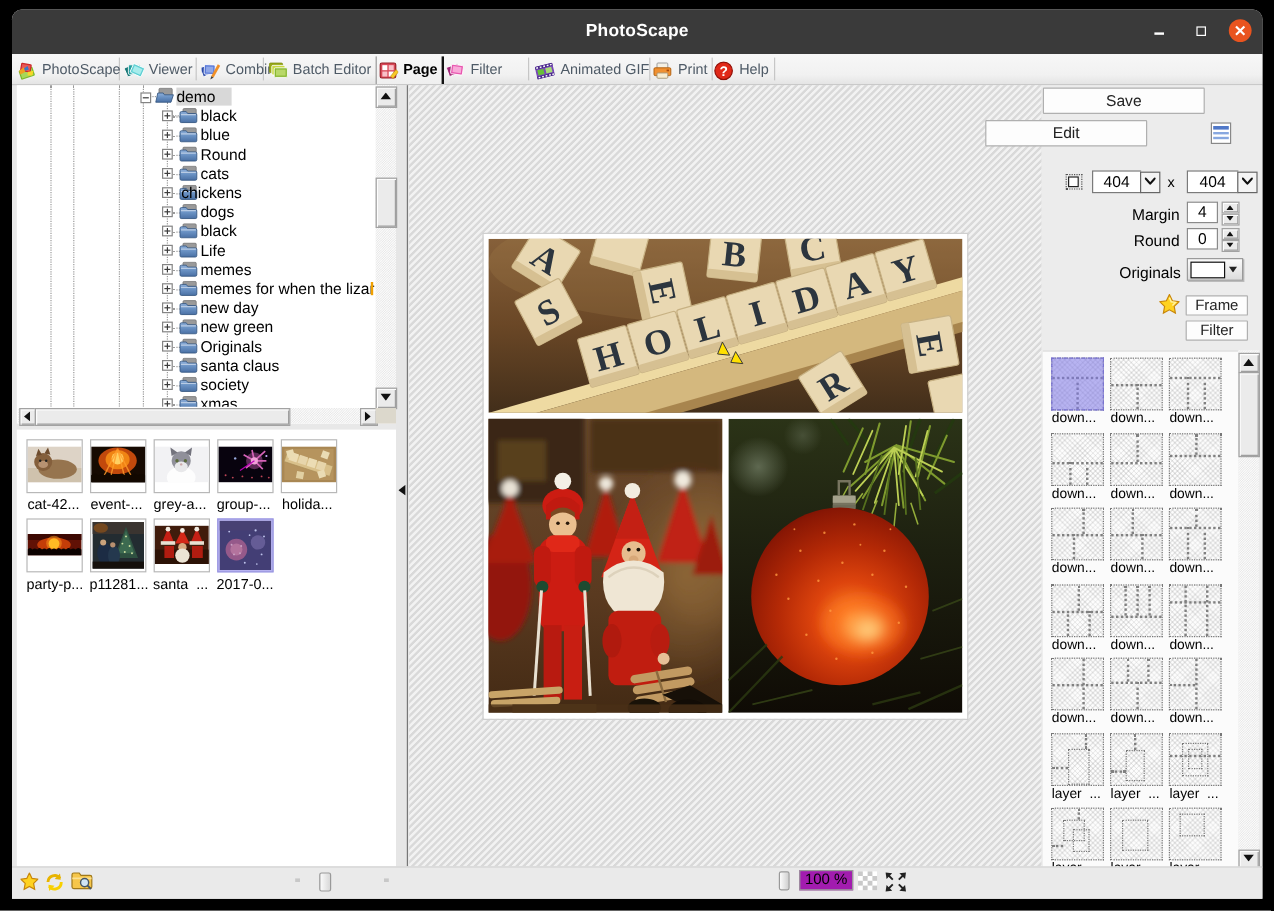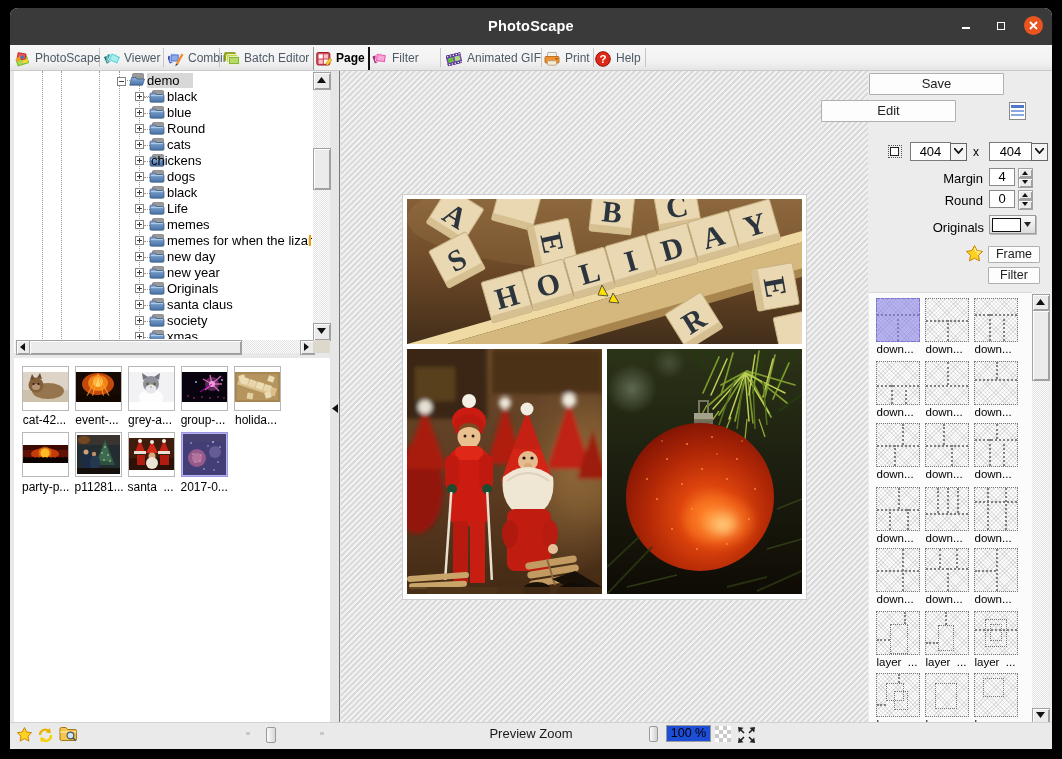--- a/index.html
+++ b/index.html
@@ -293,21 +293,21 @@
       </svg>
 <div class="a tlab" style="left:152px;top:177.5px">new day</div>
 <div class="a pm" style="left:120px;top:196.5px">
         <i style="left:1px;top:3px;width:5px;height:1px"></i>
         <i style="left:3px;top:1px;width:1px;height:5px"></i>
       </div>
 <div class="a" style="left:129px;top:201.5px;width:6px;border-top:1px dotted #9a9a9a"></div>
 <svg class="a" style="left:134px;top:194.5px" width="16" height="13">
         <use href="#fold"></use>
       </svg>
-<div class="a tlab" style="left:152px;top:193.5px">new year</div>
+<div class="a tlab" style="left:152px;top:193.5px">new green</div>
 <div class="a pm" style="left:120px;top:212.5px">
         <i style="left:1px;top:3px;width:5px;height:1px"></i>
         <i style="left:3px;top:1px;width:1px;height:5px"></i>
       </div>
 <div class="a" style="left:129px;top:217.5px;width:6px;border-top:1px dotted #9a9a9a"></div>
 <svg class="a" style="left:134px;top:210.5px" width="16" height="13">
         <use href="#fold"></use>
       </svg>
 <div class="a tlab" style="left:152px;top:209.5px">Originals</div>
 <div class="a pm" style="left:120px;top:228.5px">
@@ -967,23 +967,22 @@
     </svg>
 <svg class="a" style="left:59px;top:726px" width="19" height="17">
       <path d="M1 3 Q1 1.5 2.5 1.5 H7 L8.5 3.5 H16 Q17.5 3.5 17.5 5 V13 Q17.5 14.5 16 14.5 H2.5 Q1 14.5 1 13 Z" fill="#f6c64a" stroke="#a07818" stroke-width="1"></path>
       <path d="M1.2 6 H17.3" stroke="#fbe090" stroke-width="1.5"></path>
       <circle cx="11.5" cy="9.5" r="3.4" fill="#cfe4f4" stroke="#456" stroke-width="1.2"></circle>
       <path d="M14 12 L16.8 14.8" stroke="#456" stroke-width="1.6"></path>
     </svg>
 <div class="a" style="left:246px;top:732px;width:4px;height:3px;background:#c8c8c8"></div>
 <div class="a" style="left:265.5px;top:727px;width:8px;height:14px;background:linear-gradient(90deg,#fbfbfb,#d8d8d8);border:1px solid #999;border-radius:2px"></div>
 <div class="a" style="left:320px;top:732px;width:4px;height:3px;background:#c8c8c8"></div>
-<div class="a" style="left:420px;top:726px;width:222px;text-align:center;font-size:13px;color:#1a1a1a">Preview Zoom</div>
 <div class="a" style="left:649px;top:726px;width:7px;height:14px;background:linear-gradient(90deg,#fbfbfb,#d0d0d0);border:1px solid #999;border-radius:2px"></div>
-<div class="a" style="left:666px;top:725px;width:43px;height:15px;background:#1d4ed8;border:1px solid #9a9a9a;font-size:12.5px;color:#000;text-align:center;line-height:15px">100 %</div>
+<div class="a" style="left:666px;top:725px;width:43px;height:15px;background:#a21caf;border:1px solid #9a9a9a;font-size:12.5px;color:#000;text-align:center;line-height:15px">100 %</div>
 <svg class="a" style="left:715px;top:726px" width="16" height="16">
       <rect width="16" height="16" fill="#fff"></rect>
       <g fill="#c9c9c9">
         <rect width="4" height="4"></rect>
         <rect x="8" width="4" height="4"></rect>
         <rect x="4" y="4" width="4" height="4"></rect>
         <rect x="12" y="4" width="4" height="4"></rect>
         <rect y="8" width="4" height="4"></rect>
         <rect x="8" y="8" width="4" height="4"></rect>
         <rect x="4" y="12" width="4" height="4"></rect>

